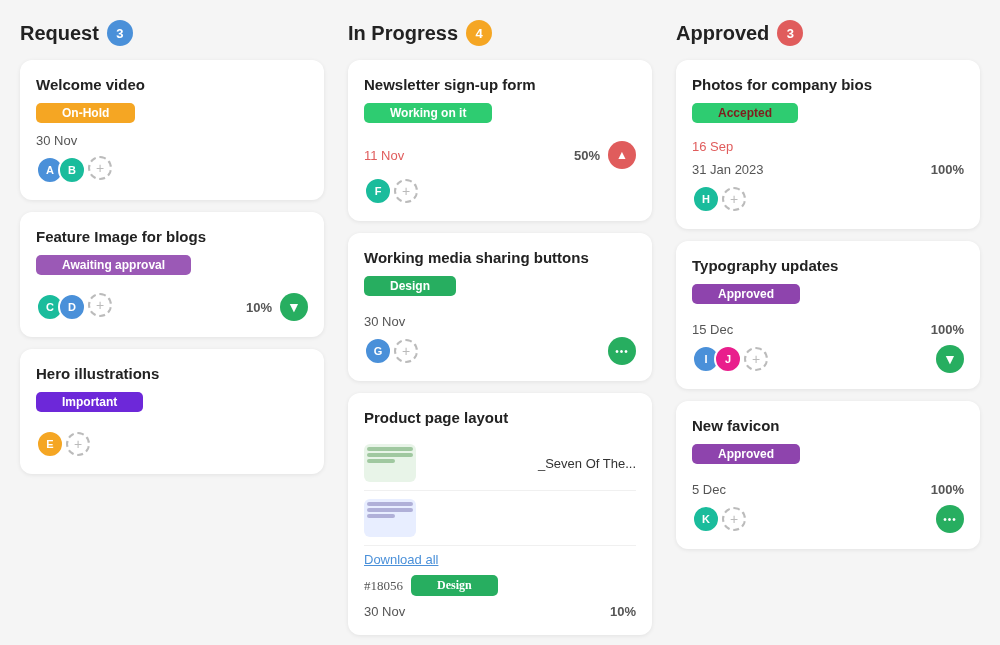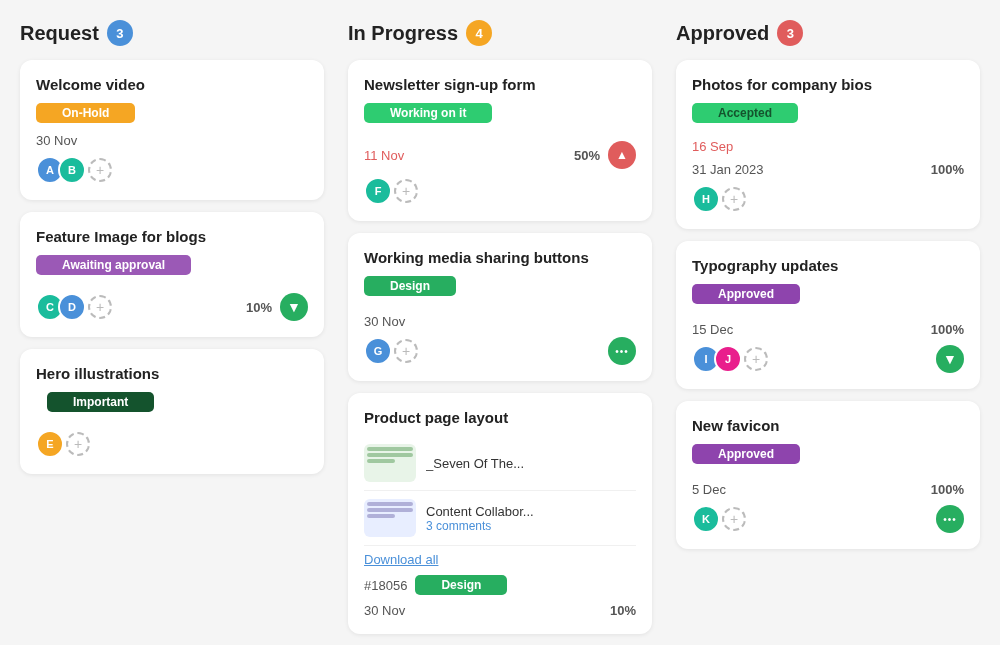--- a/index.html
+++ b/index.html
@@ -57,24 +57,24 @@
     .tag {
       display: inline-block;
       padding: 3px 26px;
       border-radius: 5px;
       font-size: 12px;
       font-weight: 600;
       margin-bottom: 10px;
     }
     .tag-orange { background: #f5a623; color: #fff; }
     .tag-purple { background: #9b59b6; color: #fff; }
-    .tag-red { background: #14532d; color: #fff; margin-left: 11px; }
+    .tag-red { background: #6d28d9; color: #fff; }
     .tag-green { background: #27ae60; color: #fff; }
     .tag-green2 { background: #2ecc71; color: #fff; }
-    .tag-accepted { background: #2ecc71; color: #14532d; }
+    .tag-accepted { background: #2ecc71; color: #7f1d1d; }
     .tag-approved { background: #8e44ad; color: #fff; }
 
     .card-footer {
       display: flex;
       align-items: center;
       justify-content: space-between;
       margin-top: 8px;
     }
     .card-date {
       font-size: 13px;
@@ -123,21 +123,21 @@
       justify-content: center;
       font-size: 14px;
       color: #bbb;
       cursor: pointer;
       margin-left: 8px;
       background: transparent;
       flex-shrink: 0;
     }
     .footer-left {
       display: flex;
-      align-items: center;
+      align-items: flex-start;
     }
     .icon-down {
       width: 28px;
       height: 28px;
       border-radius: 50%;
       background: #27ae60;
       display: flex;
       align-items: center;
       justify-content: center;
       color: #fff;
@@ -188,20 +188,21 @@
       justify-content: center;
     }
     .attachment-info { flex: 1; }
     .attachment-name {
       font-size: 13px;
       color: #333;
       font-weight: 500;
       white-space: nowrap;
       overflow: hidden;
       text-overflow: ellipsis;
+      text-align: right;
     }
     .attachment-link {
       font-size: 12px;
       color: #4a90d9;
       cursor: pointer;
     }
     .attachment-comments {
       font-size: 12px;
       color: #4a90d9;
     }
@@ -211,20 +212,21 @@
       text-decoration: underline;
       cursor: pointer;
       margin: 6px 0;
       display: block;
     }
     .ticket-row {
       display: flex;
       align-items: center;
       gap: 8px;
       margin: 8px 0 6px;
+      font-family: Liberation Serif, serif;
     }
     .ticket-id {
       font-size: 13px;
       color: #555;
       font-weight: 500;
     }
 
     
     .thumb-mockup {
       width: 100%;
@@ -361,24 +363,20 @@
       </div>
 
       <div class="attachment">
         <div class="attachment-thumb" style="background:#e8eeff;">
           <div class="thumb-mockup">
             <div class="thumb-bar2"></div>
             <div class="thumb-bar2"></div>
             <div class="thumb-bar2" style="width:60%"></div>
           </div>
         </div>
-        <div class="attachment-info">
-          <div class="attachment-name">Content Collabor...</div>
-          <div class="attachment-comments">3 comments</div>
-        </div>
       </div>
 
       <a class="download-link">Download all</a>
 
       <div class="ticket-row">
         <span class="ticket-id">#18056</span>
         <span class="tag tag-green" style="margin-bottom:0;">Design</span>
       </div>
 
       <div class="card-footer">

